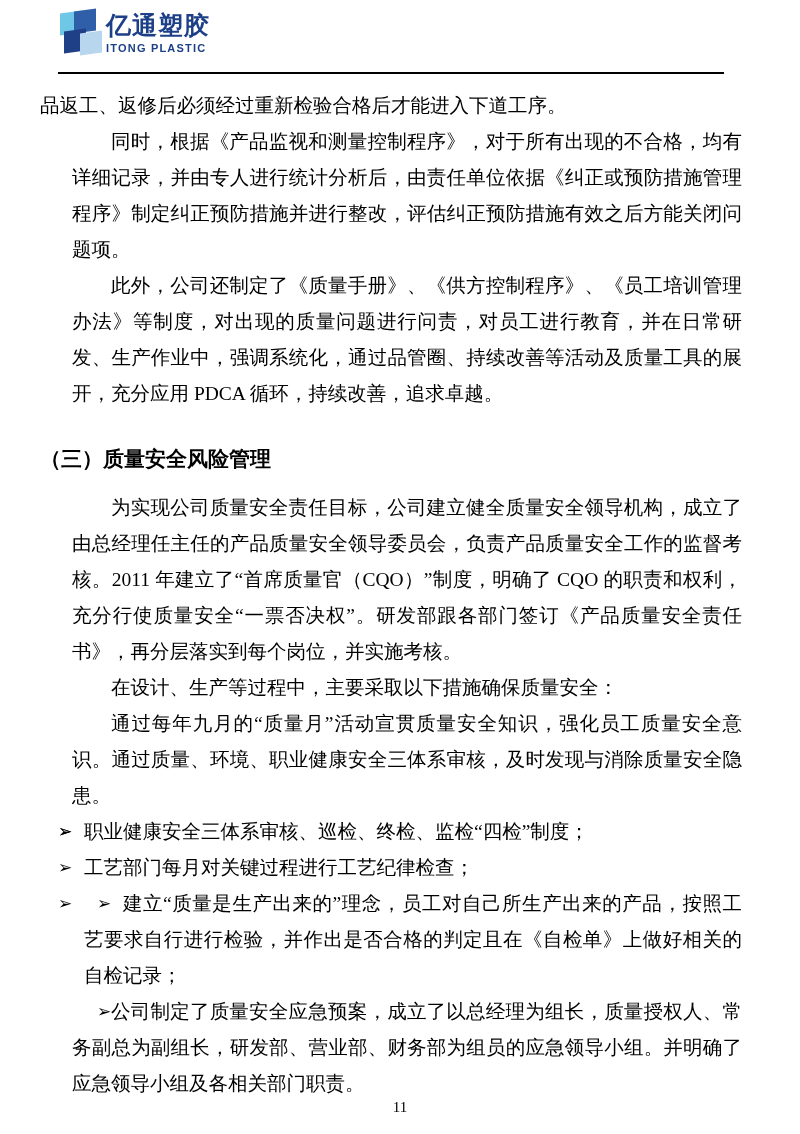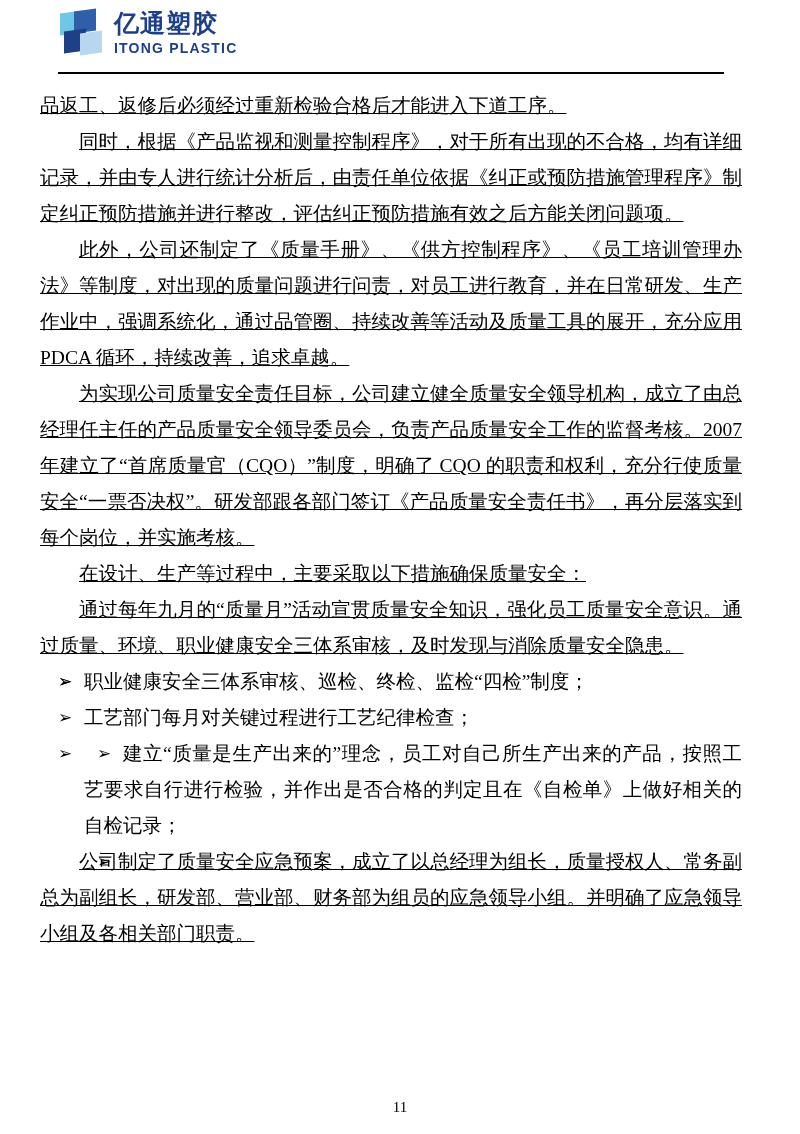--- a/index.html
+++ b/index.html
@@ -26,21 +26,20 @@
   .header {
     height: 74px;
     position: relative;
   }
   .logo-wrap {
     position: absolute;
     left: 20px;
     top: 10px;
     display: flex;
     align-items: center;
-    gap: 8px;
   }
   .logo-mark {
     width: 46px;
     height: 46px;
     position: relative;
   }
   .logo-mark .sq {
     position: absolute;
     width: 22px;
     height: 22px;
@@ -56,21 +55,21 @@
   }
   .logo-cn {
     font-family: "Liberation Sans", sans-serif;
     font-size: 25px;
     font-weight: bold;
     color: #1c3f87;
     letter-spacing: 1px;
   }
   .logo-en {
     font-family: "Liberation Sans", sans-serif;
-    font-size: 14px;
+    font-size: 11px;
     font-weight: bold;
     color: #1c3f87;
     letter-spacing: 1.2px;
     margin-top: 5px;
   }
   .header-rule {
     position: absolute;
     left: 18px;
     right: 18px;
     top: 72px;
@@ -79,23 +78,22 @@
   
   .content {
     padding-top: 14px;
     font-size: 19.5px;
     line-height: 36px;
     text-align: justify;
     text-justify: inter-ideograph;
   }
   p {
     margin: 0;
-    text-decoration: underline;
-  }
-  .indent2 { text-indent: 2em; }
+  }
+  .indent2 { text-indent: 2em; margin-left: 32px; }
   .noindent { text-indent: 0; }
   h2.section {
     font-family: "Liberation Sans", sans-serif;
     font-size: 21px;
     font-weight: bold;
     margin: 30px 0 14px 0;
     line-height: 34px;
     text-indent: 0;
   }
   ul.bullets {
@@ -155,22 +153,23 @@
     </div>
     <div class="header-rule"></div>
   </div>
 
   <div class="content">
 
     <p class="noindent">品返工、返修后必须经过重新检验合格后才能进入下道工序。</p>
     <p class="indent2">同时，根据《产品监视和测量控制程序》，对于所有出现的不合格，均有详细记录，并由专人进行统计分析后，由责任单位依据《纠正或预防措施管理程序》制定纠正预防措施并进行整改，评估纠正预防措施有效之后方能关闭问题项。</p>
     <p class="indent2">此外，公司还制定了《质量手册》、《供方控制程序》、《员工培训管理办法》等制度，对出现的质量问题进行问责，对员工进行教育，并在日常研发、生产作业中，强调系统化，通过品管圈、持续改善等活动及质量工具的展开，充分应用 PDCA 循环，持续改善，追求卓越。</p>
 
-
-    <p class="indent2">为实现公司质量安全责任目标，公司建立健全质量安全领导机构，成立了由总经理任主任的产品质量安全领导委员会，负责产品质量安全工作的监督考核。2007 年建立了“首席质量官（CQO）”制度，明确了 CQO 的职责和权利，充分行使质量安全“一票否决权”。研发部跟各部门签订《产品质量安全责任书》，再分层落实到每个岗位，并实施考核。</p>
+    <h2 class="section">（三）质量安全风险管理</h2>
+
+    <p class="indent2">为实现公司质量安全责任目标，公司建立健全质量安全领导机构，成立了由总经理任主任的产品质量安全领导委员会，负责产品质量安全工作的监督考核。2011 年建立了“首席质量官（CQO）”制度，明确了 CQO 的职责和权利，充分行使质量安全“一票否决权”。研发部跟各部门签订《产品质量安全责任书》，再分层落实到每个岗位，并实施考核。</p>
     <p class="indent2">在设计、生产等过程中，主要采取以下措施确保质量安全：</p>
     <p class="indent2">通过每年九月的“质量月”活动宣贯质量安全知识，强化员工质量安全意识。通过质量、环境、职业健康安全三体系审核，及时发现与消除质量安全隐患。</p>
 
     <ul class="bullets">
       <li>
         <span class="arrow">➢</span>
       </li>
       <li>
         <span class="arrow">➢</span>
         <span>职业健康安全三体系审核、巡检、终检、监检“四检”制度；</span>

